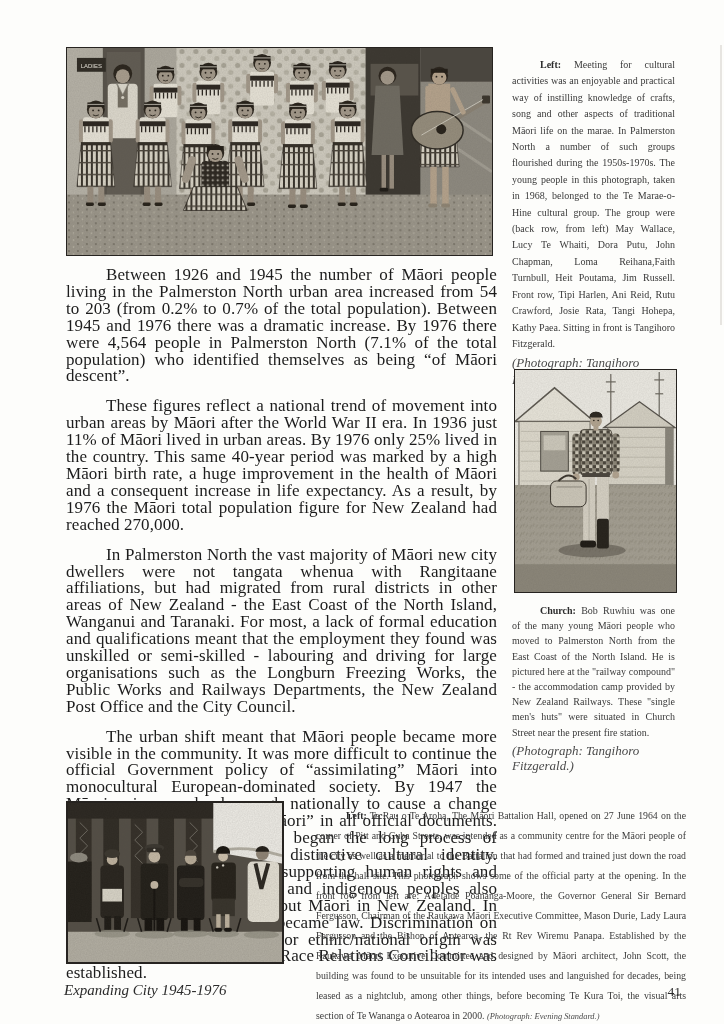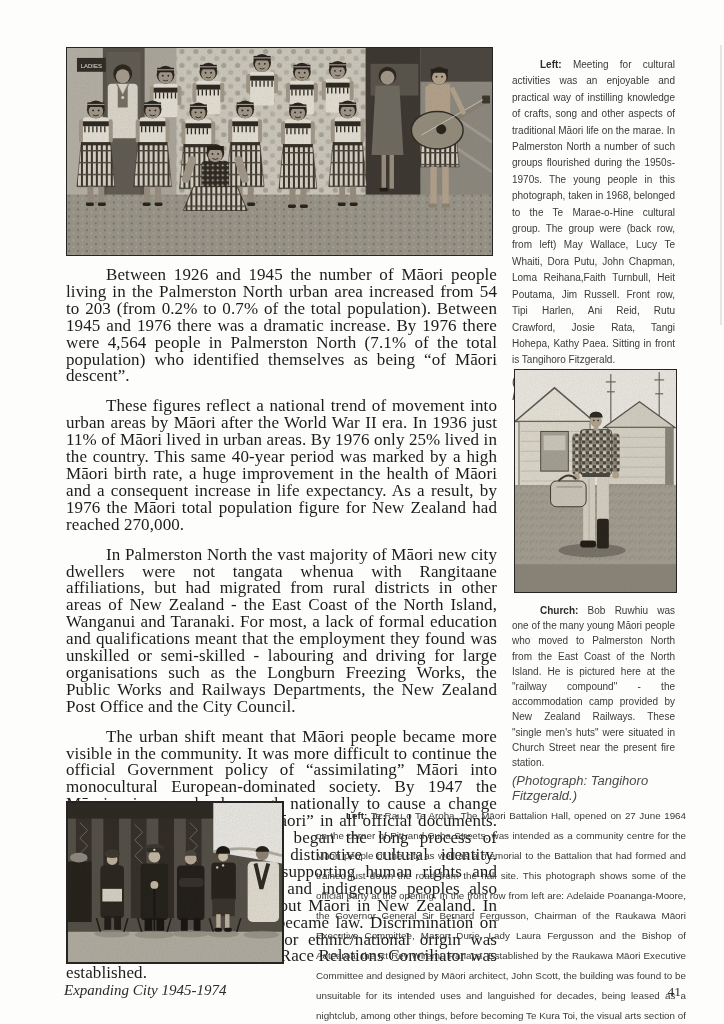--- a/index.html
+++ b/index.html
@@ -7,21 +7,21 @@
     position:relative;width:724px;height:1024px;overflow:hidden;
     background:#fdfdfb;color:#1e1e1e;
     font-family:"Liberation Serif", serif;
   }
   .photo-frame{position:absolute;box-sizing:border-box;border:1px solid #262320;background:#aaa69c;}
   .photo-frame svg{display:block;width:100%;height:100%;}
   #photo-cultural-group{left:66px;top:47px;width:427px;height:209px;}
   #photo-bob-ruwhiu{left:514px;top:369px;width:163px;height:224px;}
   #photo-battalion-hall{left:66px;top:801px;width:218px;height:163px;border-width:2px;}
   .caption{
-    position:absolute;font-family:Liberation Sans, sans-serif;color:#3a3a3a;
+    position:absolute;font-family:Liberation Serif, serif;color:#3a3a3a;
     text-align:justify;
   }
   .caption .cap-body{margin:0;text-indent:28px;}
   .caption .lead{font-weight:bold;color:#2c2c2c;}
   #caption-cultural-group{left:512px;top:57px;width:163px;font-size:10px;line-height:16.4px;}
   #caption-bob-ruwhiu{left:512px;top:603px;width:163px;font-size:10px;line-height:15.2px;}
   #caption-battalion-hall{left:316px;top:806px;width:370px;font-size:9.8px;line-height:20px;}
   #caption-battalion-hall .cap-body{text-indent:30px;}
   .credit{font-size:13px;font-style:italic;color:#4a4a4a;margin-top:3px;text-align:left;text-indent:0;}
   .credit-inline{font-size:8.4px;font-style:italic;color:#4a4a4a;}
@@ -370,17 +370,17 @@
       </g>
 
       <rect width="218" height="163" filter="url(#g3)" opacity="0.18"></rect>
     </svg>
   </div>
 
   <div class="caption" id="caption-battalion-hall">
     <p class="cap-body"><span class="lead">Left:</span> <span>Te Rau o Te Aroha, The Māori Battalion Hall, opened on 27 June 1964 on the corner of Pitt and Cuba Streets, was intended as a community centre for the Māori people of the city as well as a memorial to the Battalion that had formed and trained just down the road from the hall site. This photograph shows some of the official party at the opening. In the front row from left are: Adelaide Poananga-Moore, the Governor General Sir Bernard Fergusson, Chairman of the Raukawa Māori Executive Committee, Mason Durie, Lady Laura Fergusson and the Bishop of Aotearoa, the Rt Rev Wiremu Panapa. Established by the Raukawa Māori Executive Committee and designed by Māori architect, John Scott, the building was found to be unsuitable for its intended uses and languished for decades, being leased as a nightclub, among other things, before becoming Te Kura Toi, the visual arts section of Te Wananga o Aotearoa in 2000.</span> <span class="credit-inline">(Photograph: Evening Standard.)</span></p>
   </div>
 
-  <div class="footer-title">Expanding City 1945-1974</div>
+  <div class="footer-title">Expanding City 1945-1976</div>
   <div class="footer-page">41</div>
 
   <div class="scan-edge"></div>
 </div>
 
 </body></html>

